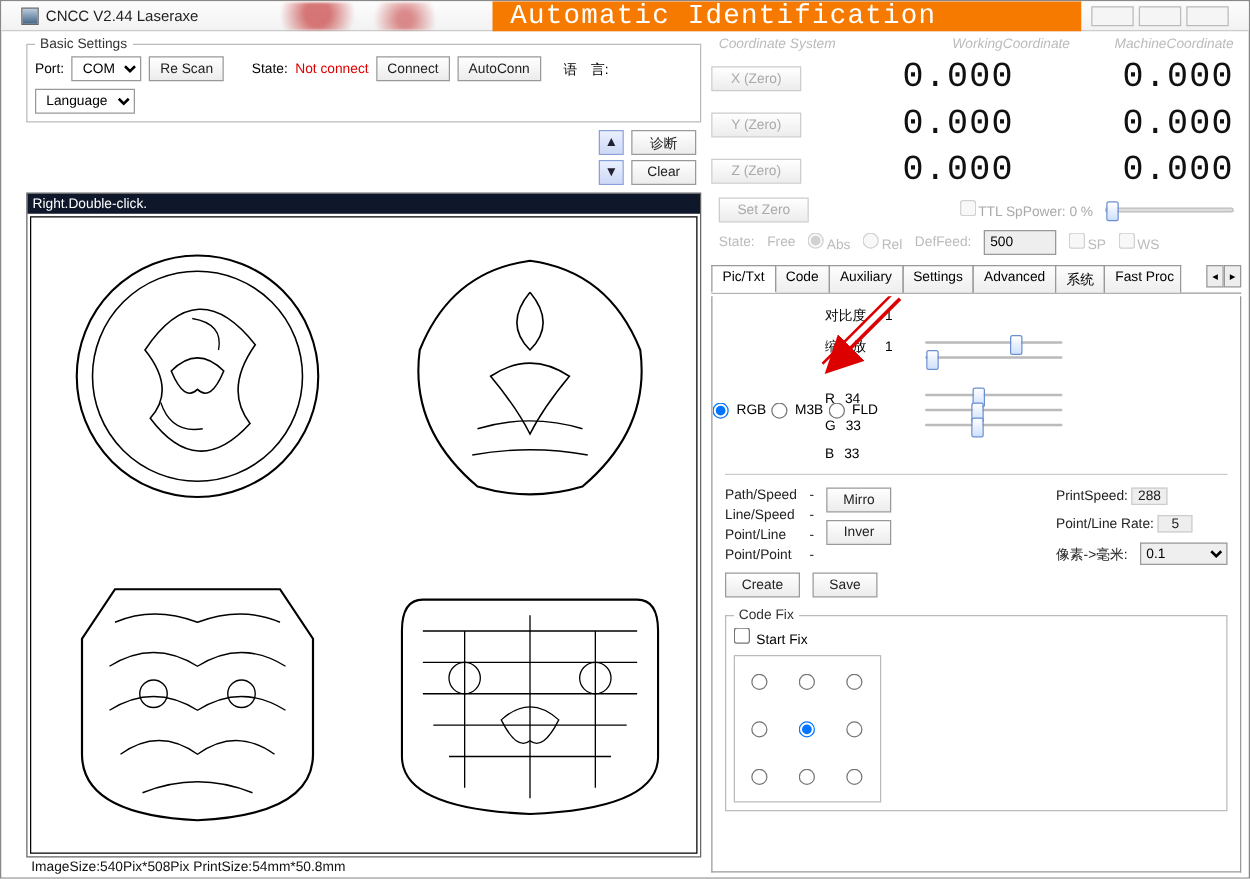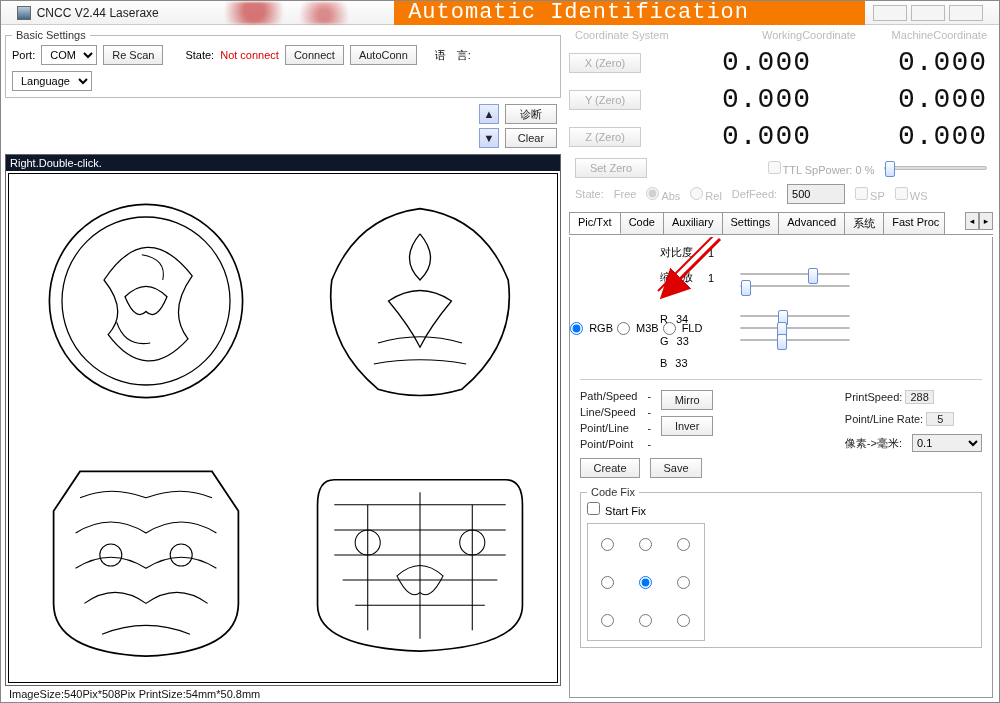--- a/index.html
+++ b/index.html
@@ -8,41 +8,41 @@
   .titlebar { height: 24px; display: flex; align-items: center; padding: 0 16px; background: linear-gradient(#fdfdfd,#f2f2f2); border-bottom: 1px solid #ccc; }
   .titlebar .ico { width: 14px; height: 14px; background: linear-gradient(#bcd,#468); margin-right: 6px; border: 1px solid #666; }
   .titlebar .title { flex: 0 0 auto; font-size: 12px; color: #222; }
   .titlebar .smudge { width: 180px; height: 22px; margin-left: 60px; position: relative; }
   .titlebar .smudge::before { content:""; position:absolute; inset:0; background: radial-gradient(circle at 20% 40%, rgba(190,30,30,.6) 0 10px, transparent 30px), radial-gradient(circle at 60% 60%, rgba(190,30,30,.5) 0 6px, transparent 25px); filter: blur(1px);}
   .titlebar .spacer { flex: 1; }
   .headline { background: #f77a00; color: #fff; font-family: "Courier New", monospace; font-size: 22px; padding: 0 14px; height: 24px; line-height: 24px; letter-spacing: 1px; }
   .winbtns { display:flex; gap:4px; margin-left:8px;}
   .winbtn { width:34px; height:16px; border:1px solid #bbb; background:#f5f5f5; }
   .content { display:flex; height: calc(100% - 24px); }
-  .left { flex: 0 0 564px; display:flex; flex-direction:column; border-right:0; padding: 4px 4px 0 4px; }
+  .left { flex: 0 0 564px; display:flex; flex-direction:column; border-right:0; padding: 4px 4px 0 20px; }
   .right { flex: 1; display:flex; flex-direction:column; padding: 4px 6px 4px 4px; gap:2px;}
   fieldset { border: 1px solid #bbb; padding: 4px 6px 6px 6px; }
   legend { padding: 0 4px; color:#333; font-size:11px;}
   .row { display:flex; align-items:center; gap:6px; flex-wrap:wrap;}
   .btn { border:1px solid #999; background:linear-gradient(#fff,#ececec); padding: 1px 8px; height:20px; cursor:default; font-size:11px; color:#222; }
   .disabled { color:#aaa !important; border-color:#ccc !important; }
   select.combo, input.txt { border:1px solid #999; height:20px; font-size:11px; padding:0 4px; background:#fff;}
   .red { color:#d00; }
   .toolbar2 { display:flex; justify-content:flex-end; gap:6px; padding: 6px 4px 4px 0; align-items:center;}
   .scrollbtn { width:20px;height:20px;border:1px solid #8aa0d8;background:linear-gradient(#eaf0ff,#cdd8f5);display:flex;align-items:center;justify-content:center;color:#223;}
   .canvas-wrap { flex:1; border:1px solid #666; display:flex; flex-direction:column; margin-top:2px;}
   .canvas-head { background:#0f172a; color:#fff; padding:2px 4px; font-size:11px;}
   .canvas { flex:1; background:#fff; border:1px solid #000; margin:2px; display:grid; grid-template-columns:1fr 1fr; grid-template-rows:1fr 1fr; place-items:center; }
   .medallion svg { display:block; }
   .statusbar { padding:2px 4px; font-size:11px; color:#111;}
   
   .coord-row { display:flex; align-items:center; gap:10px; margin:2px 0;}
   .coord-btn { min-width:72px; }
   .coord-val { flex:1; text-align:right; font-size:28px; font-family:"Courier New",monospace; letter-spacing:1px; padding-right:6px; color:#111;}
-  .coord-headers{ display:flex; color:#bbb; font-size:11px; padding:0 6px 2px 6px;}
+  .coord-headers{ display:flex; color:#bbb; font-size:11px; padding:0 6px 2px 6px;font-style:italic;}
   .coord-headers span:nth-child(1){flex:0 0 150px;}
   .coord-headers span:nth-child(2){flex:1;text-align:right;}
   .coord-headers span:nth-child(3){flex:1;text-align:right;}
   .subrow { display:flex; align-items:center; gap:10px; padding:2px 6px; color:#bbb;}
   .tabs { display:flex; border-bottom:1px solid #999; margin-top:4px; position:relative;}
   .tab { border:1px solid #999; border-bottom:none; padding:3px 8px; margin-right:-1px; background:linear-gradient(#fdfdfd,#eee); cursor:default; font-size:11px;}
   .tab.active { background:#fff; position:relative; top:0; border-bottom:1px solid #fff;}
   .tabnav { width:14px;height:18px;border:1px solid #999;background:#eee;display:flex;align-items:center;justify-content:center;font-size:9px;}
   .tabbody { border:1px solid #999; border-top:none; padding:8px 10px; flex:1; display:flex; flex-direction:column; gap:6px; overflow:hidden;}
   .sliderrow { display:flex; align-items:center; gap:8px;}

